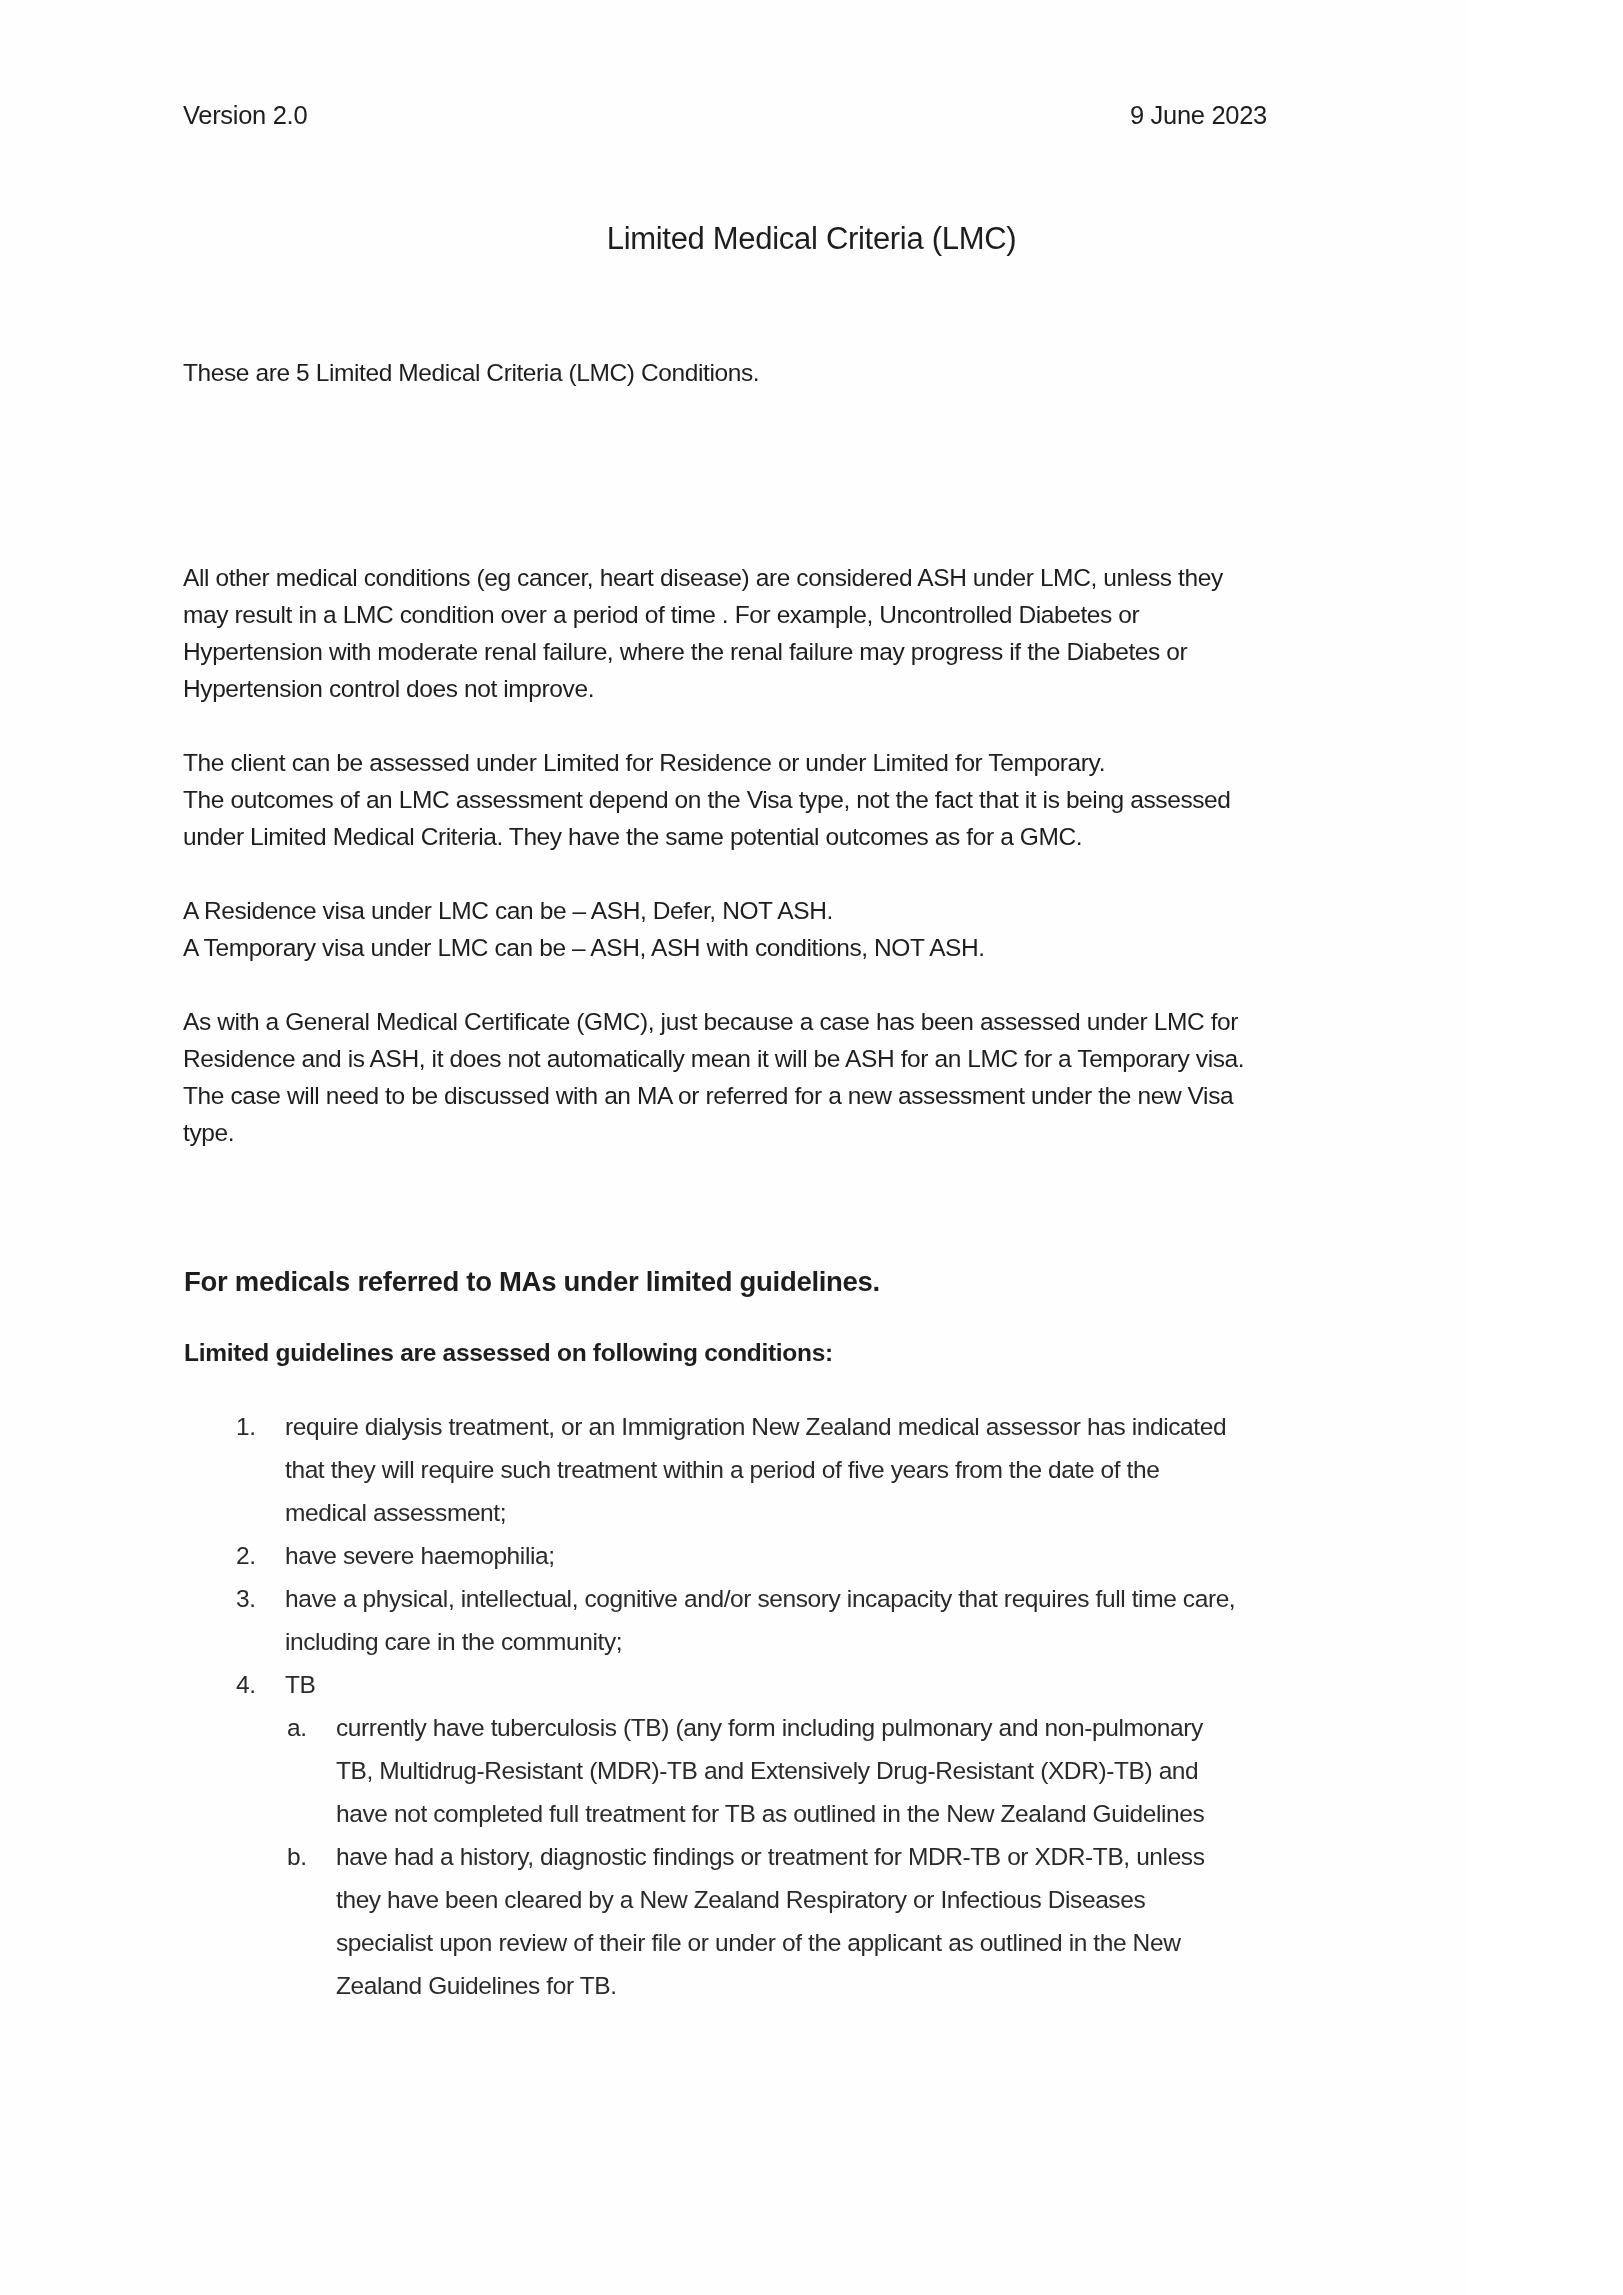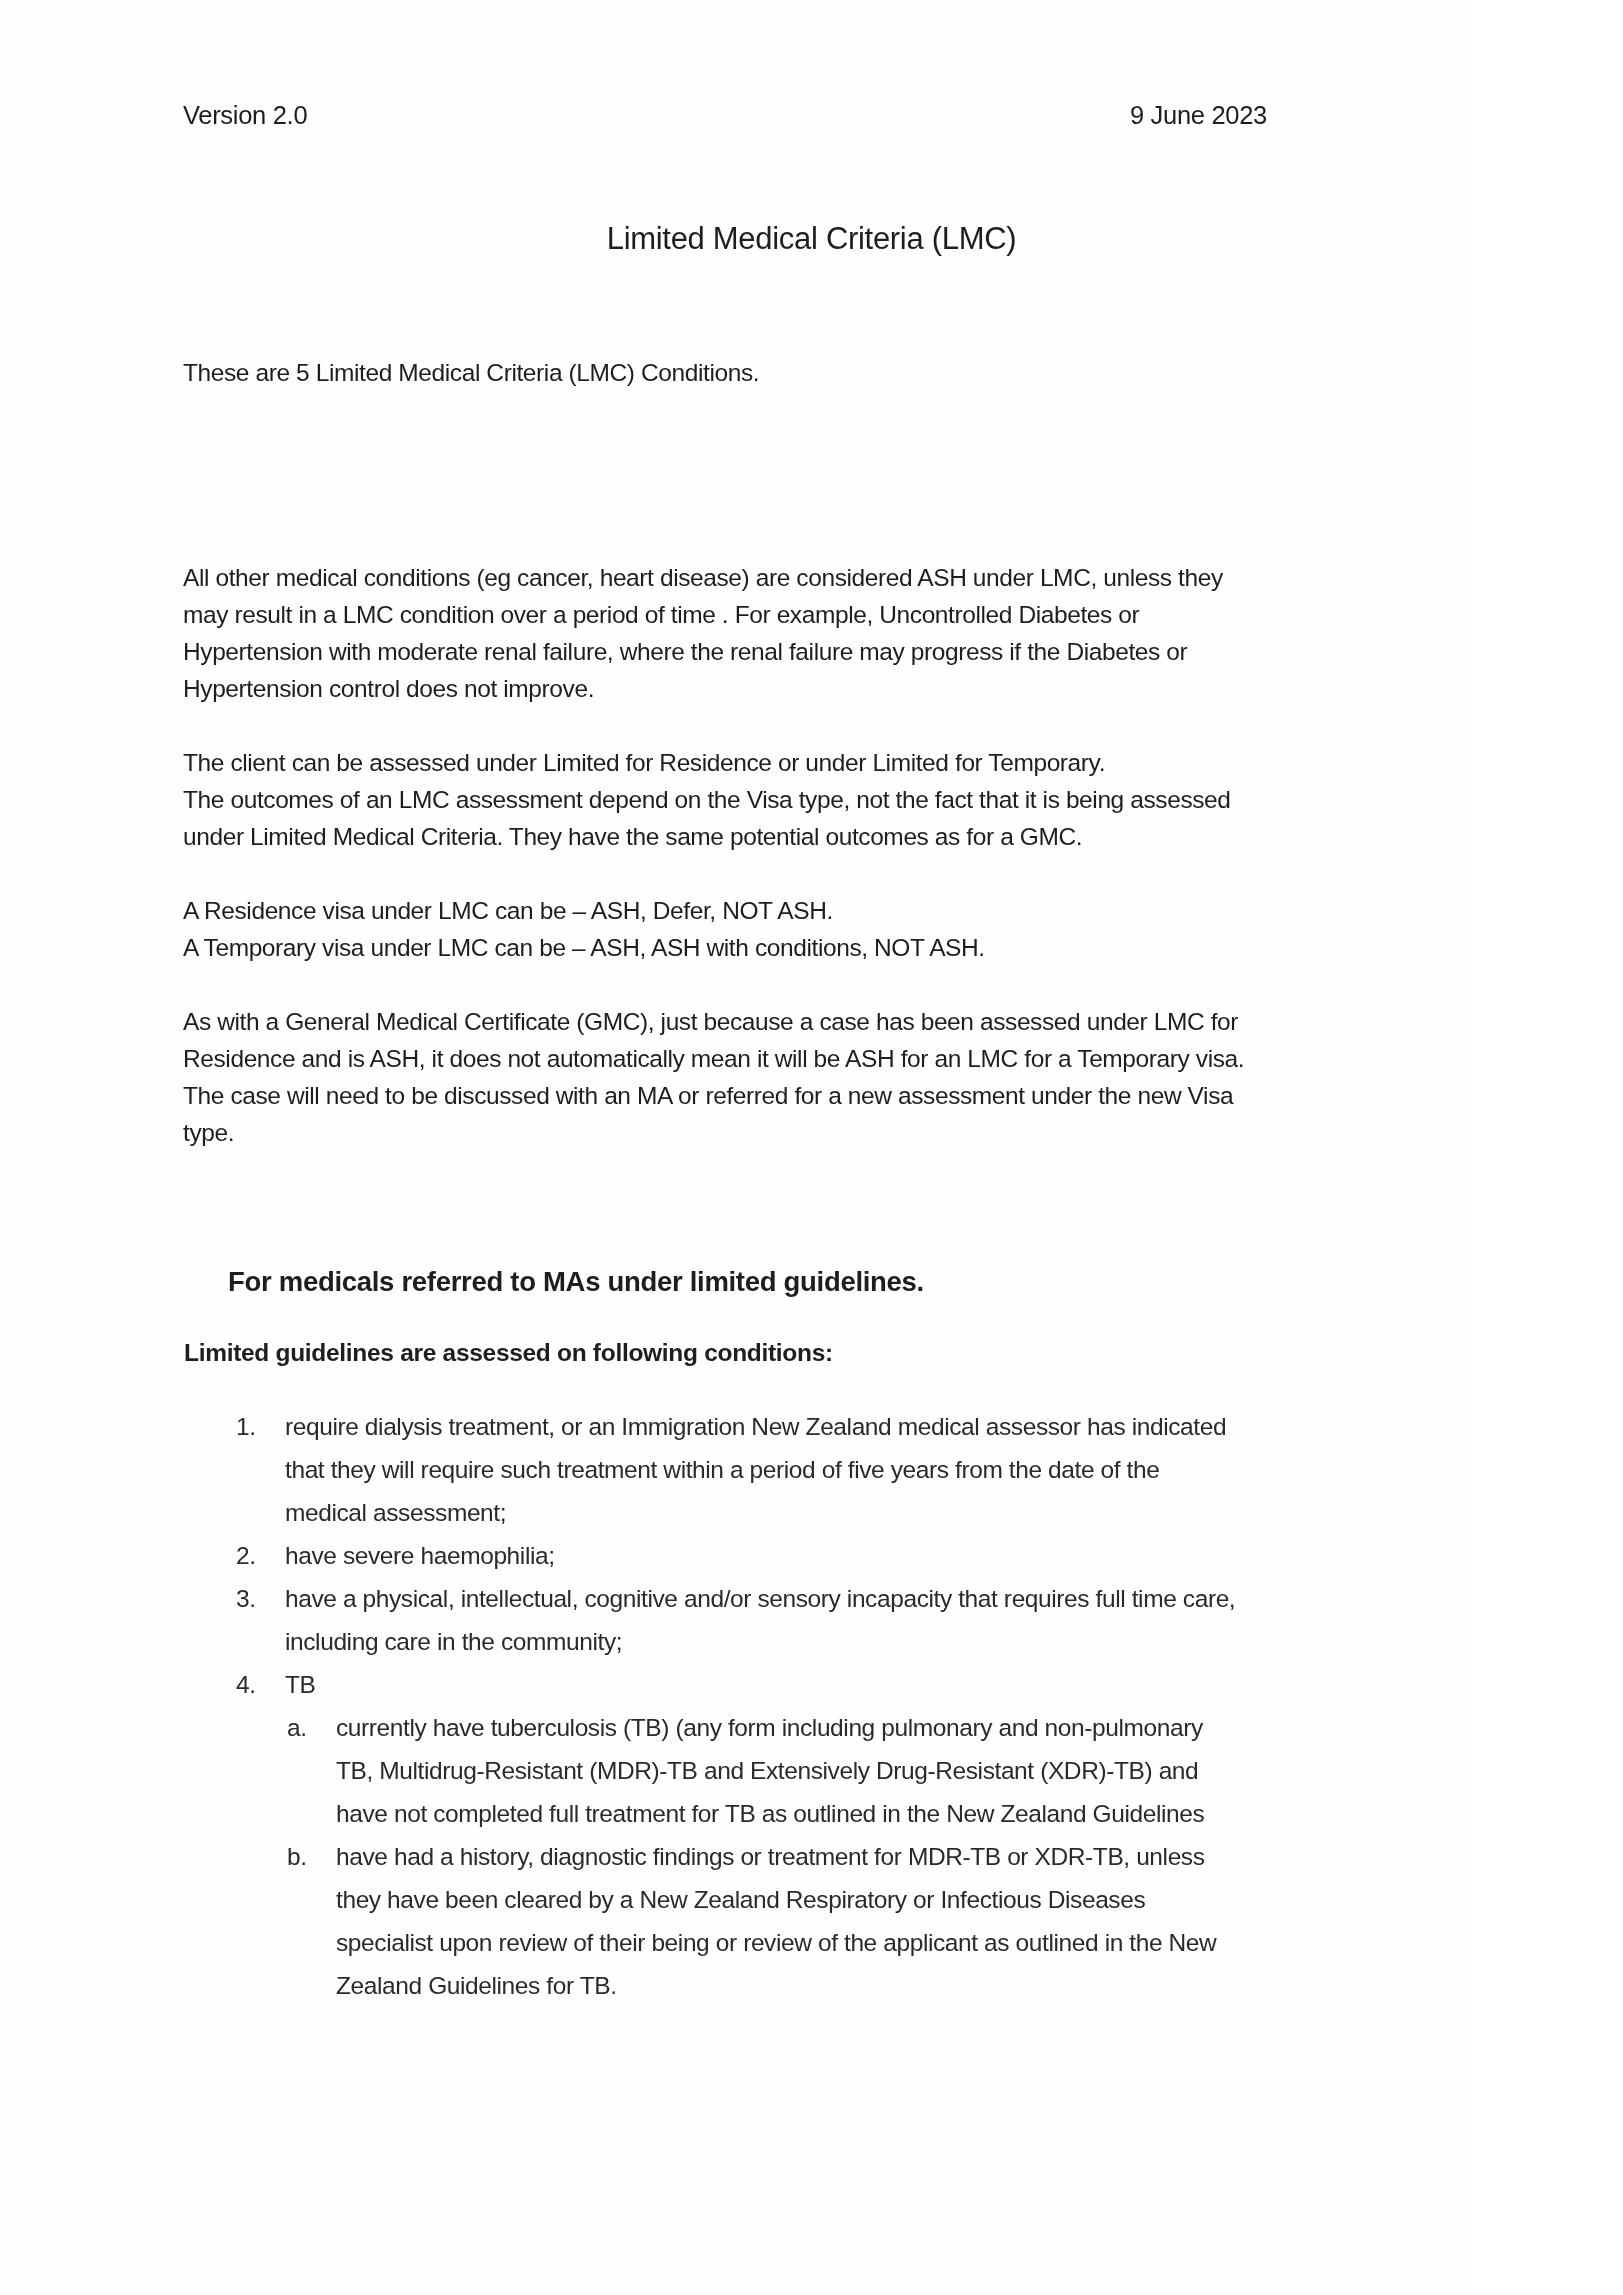--- a/index.html
+++ b/index.html
@@ -22,21 +22,21 @@
   }
   .body p { margin: 0; }
   #p1 { top: 354px; }
   #p2 { top: 411px; }
   #p3 { top: 559px; }
   #p4 { top: 744px; }
   #p5 { top: 892px; }
   #p6 { top: 1003px; }
   .h2 {
     position: absolute; left: 184px; top: 1262px;
-    font-size: 27.5px; font-weight: bold; line-height: 39px; letter-spacing: -0.3px; margin-left: 44px;
+    font-size: 27.5px; font-weight: bold; line-height: 39px; letter-spacing: -0.3px;
   }
   .h3 {
     position: absolute; left: 184px; top: 1334px;
     font-size: 24.5px; font-weight: bold; line-height: 37px; letter-spacing: -0.3px;
   }
   .list {
     position: absolute; left: 236px; top: 1405px; width: 1223px;
     font-size: 24.5px; line-height: 43px; letter-spacing: -0.4px;
     color: #2a2a2a;
   }
@@ -118,20 +118,20 @@
       <div class="sli">
         <span class="num">a.</span>
         <div>currently have tuberculosis (TB) (any form including pulmonary and non-pulmonary</div>
         <div>TB, Multidrug-Resistant (MDR)-TB and Extensively Drug-Resistant (XDR)-TB) and</div>
         <div>have not completed full treatment for TB as outlined in the New Zealand Guidelines</div>
       </div>
       <div class="sli">
         <span class="num">b.</span>
         <div>have had a history, diagnostic findings or treatment for MDR-TB or XDR-TB, unless</div>
         <div>they have been cleared by a New Zealand Respiratory or Infectious Diseases</div>
-        <div>specialist upon review of their being or review of the applicant as outlined in the New</div>
+        <div>specialist upon review of their file or under of the applicant as outlined in the New</div>
         <div>Zealand Guidelines for TB.</div>
       </div>
     </div>
 
   </div>
 </div>
 
 
 </body></html>

